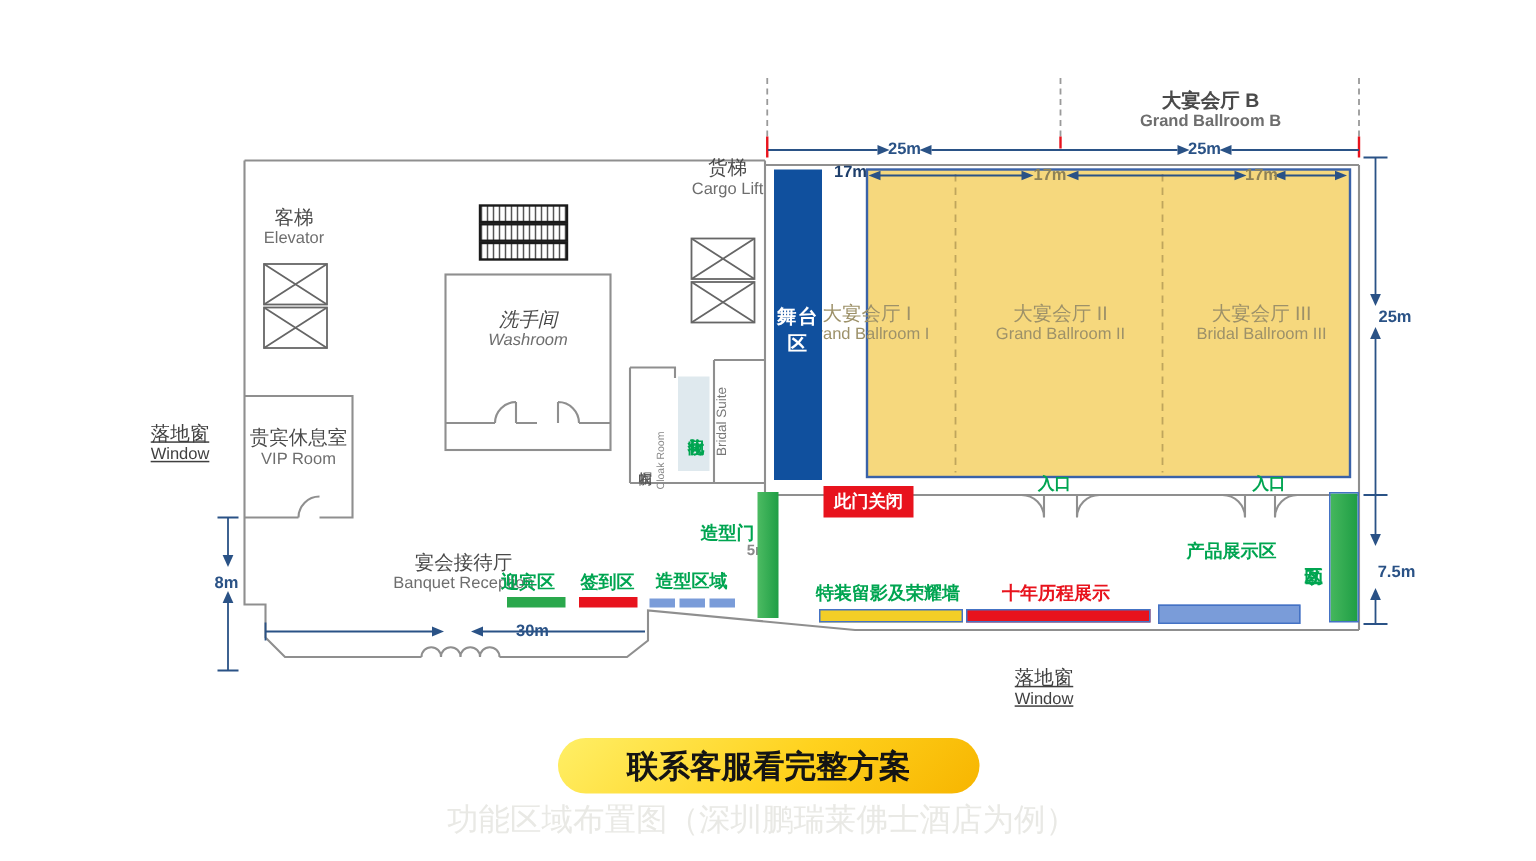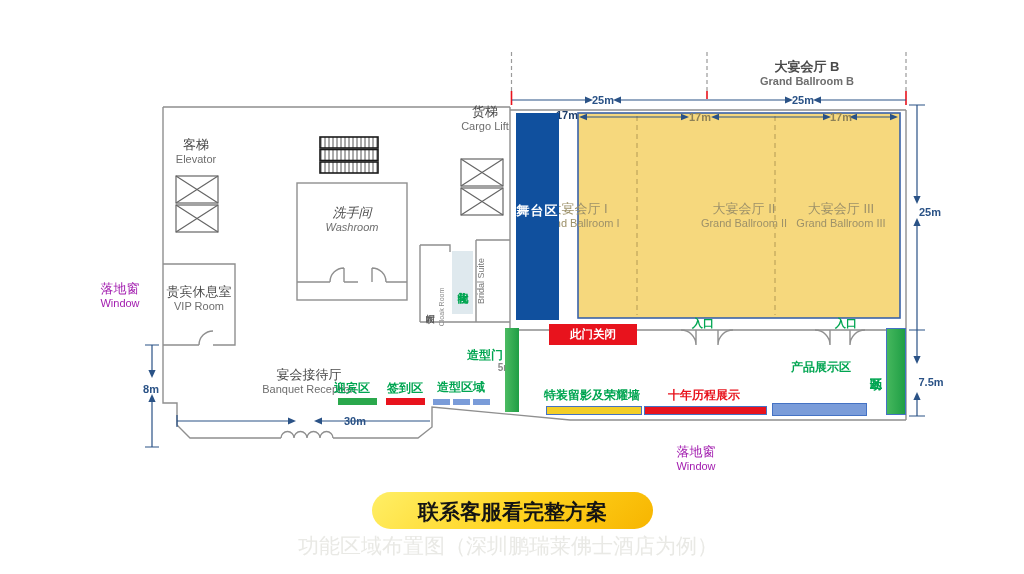--- a/index.html
+++ b/index.html
@@ -3,34 +3,34 @@
 <meta charset="utf-8">
 <style>
   html,body{margin:0;padding:0;background:#fff;}
   .stage-wrap{position:relative;width:1024px;height:574px;background:#fff;overflow:hidden;
     font-family:"Liberation Sans",sans-serif;}
   svg.plan{position:absolute;left:0;top:0;z-index:1;}
   .lbl{position:absolute;transform:translate(-50%,-50%);white-space:nowrap;text-align:center;z-index:2;line-height:1.15;}
   .room .zh{font-size:13px;color:#4a4a4a;}
   .room .en{font-size:11px;color:#6e6e6e;}
   .faded .zh,.faded .en{color:#9d9169;}
-  .graylbl .zh,.graylbl .en{color:#a21caf;}
+  .graylbl .zh,.graylbl .en{color:#404040;text-decoration:underline;}
   .dim{font-size:11px;font-weight:bold;color:#2a5286;}
   .dim17{color:#8d8157;}
   .dim17first{color:#1d3e6b;}
   .dimgray{font-size:10px;color:#8a8a8a;font-weight:bold;}
   .zone{font-size:12px;font-weight:bold;color:#00a551;}
   .zone.red{color:#e8131d;}
   .zone.small{font-size:11px;}
   .bar{position:absolute;z-index:3;}
   .vert{writing-mode:vertical-rl;text-orientation:upright;}
-  .stage-bar{position:absolute;left:516px;top:113px;width:43px;height:207px;background:#10509e;z-index:3;}
+  .stage-bar{position:absolute;left:516px;top:113px;width:32px;height:207px;background:#10509e;z-index:3;}
   .stage-bar .txt{position:absolute;left:0;right:0;top:89px;color:#fff;font-size:13px;font-weight:bold;text-align:center;letter-spacing:1px;}
   .badge{position:absolute;left:549px;top:324px;background:#e8131d;color:#fff;font-size:11.5px;font-weight:bold;
-    padding:3px 21px;z-index:4;}
+    padding:3px 7px;z-index:4;}
   .makeup-box{position:absolute;left:452px;top:251px;width:21px;height:63px;background:#dfe9ee;z-index:2;
     display:flex;align-items:center;justify-content:center;}
   .makeup-box .txt{writing-mode:vertical-rl;text-orientation:upright;color:#00a551;font-weight:bold;font-size:11px;line-height:1;}
   .rot{position:absolute;transform:translate(-50%,-50%) rotate(-90deg);white-space:nowrap;z-index:2;}
   .cta{position:absolute;left:372px;top:492px;width:281px;height:37px;border-radius:19px;z-index:5;
     background:linear-gradient(135deg,#ffef66 0%,#ffd21e 55%,#f7b500 100%);
     border:none;font-family:"Liberation Sans",sans-serif;
     font-size:21px;font-weight:bold;color:#141414;text-align:center;line-height:37px;cursor:pointer;}
   .caption{position:absolute;left:508px;top:546px;transform:translate(-50%,-50%);
     font-size:21px;color:#e9e9e5;white-space:nowrap;z-index:2;}
@@ -167,27 +167,27 @@
   </div>
   <div class="lbl room graylbl" style="left:696px;top:459px;">
     <div class="zh">落地窗</div>
       <div class="en">Window</div>
   </div>
 
   <div class="lbl room faded" style="left:578px;top:216px;">
     <div class="zh">大宴会厅 I</div>
       <div class="en">Grand Ballroom I</div>
   </div>
-  <div class="lbl room faded" style="left:744px;top:216px;">
+  <div class="lbl room faded" style="left:707px;top:216px;">
     <div class="zh">大宴会厅 II</div>
       <div class="en">Grand Ballroom II</div>
   </div>
   <div class="lbl room faded" style="left:841px;top:216px;">
     <div class="zh">大宴会厅 III</div>
-      <div class="en">Grand Ballroom III</div>
+      <div class="en">Bridal Ballroom III</div>
   </div>
 
   <div class="lbl vert" style="left:430px;top:307px;font-size:9px;color:#555;">衣帽间</div>
   <div class="rot" style="left:441px;top:307px;font-size:7px;color:#888;">Cloak Room</div>
   <div class="makeup-box">
     <div class="txt">化妆间</div>
   </div>
   <div class="rot" style="left:481px;top:281px;font-size:9px;color:#777;">Bridal Suite</div>
 
   <div class="stage-bar">

